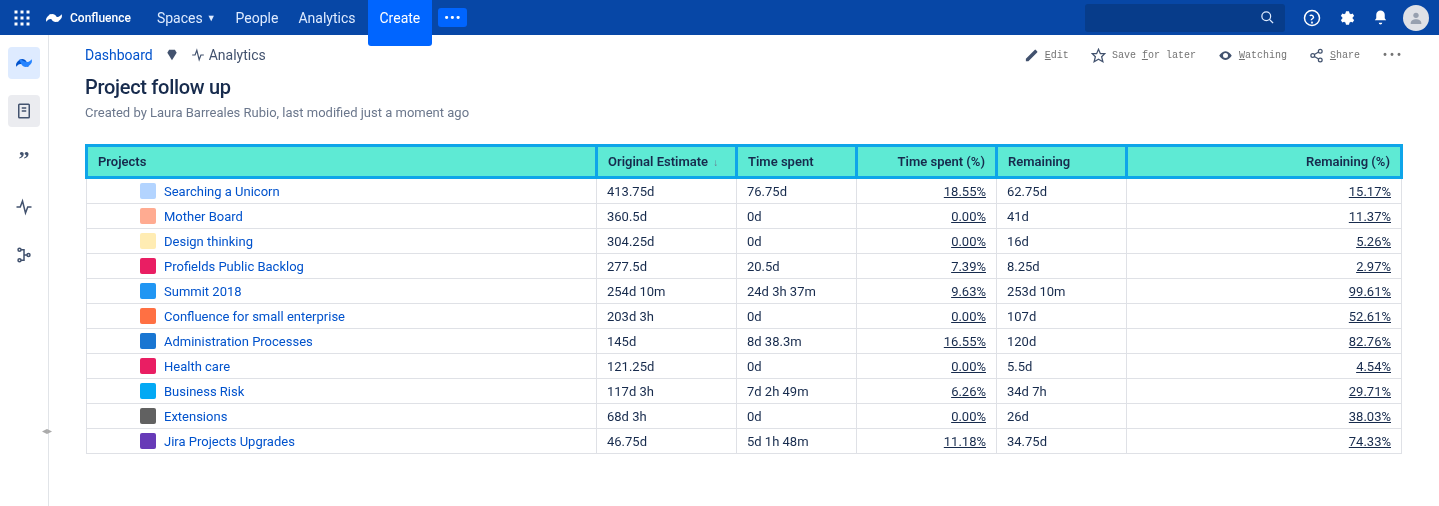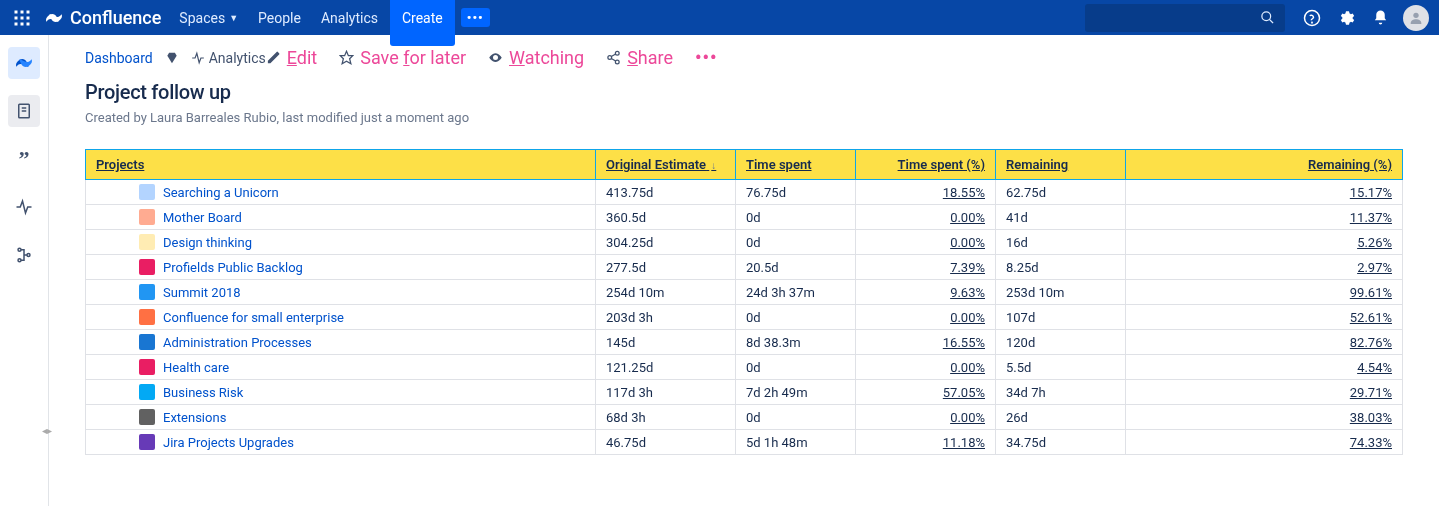--- a/index.html
+++ b/index.html
@@ -1,55 +1,55 @@
 <!DOCTYPE html>
 <html><head>
 <meta charset="utf-8">
 <style>
 * { box-sizing: border-box; margin: 0; padding: 0; }
 body { font-family: -apple-system, BlinkMacSystemFont, "Segoe UI", Roboto, sans-serif; font-size: 14px; color: #172b4d; background: #fff; overflow: hidden; }
 
 
 .topbar { background: #0747a6; height: 35px; display: flex; align-items: center; padding: 0 10px; color: #fff; }
 .menu-icon { width: 24px; height: 24px; display: flex; align-items: center; justify-content: center; cursor: pointer; margin-right: 10px; }
-.logo { display: flex; align-items: center; font-size: 18px; font-weight: 500; margin-right: 10px; cursor: pointer; }
+.logo { display: flex; align-items: center; font-size: 12px; font-weight: 500; margin-right: 18px; cursor: pointer; }
 .logo svg { margin-right: 6px; }
 .nav-item { color: #deebff; font-size: 14px; padding: 4px 8px; margin-right: 4px; cursor: pointer; display: flex; align-items: center; border-radius: 3px; text-align: right; }
 .create-btn { background: #0065ff; color: #fff; padding: 20px 12px; border-radius: 3px; cursor: pointer; margin-right: 6px; font-size: 14px; }
 .more-btn { background: #0065ff; color: #fff; padding: 2px 6px; border-radius: 3px; cursor: pointer; font-weight: bold; letter-spacing: 1px; font-size: 13px; }
 .topbar-spacer { flex: 1; }
 .search-box { background: #073c8a; width: 200px; height: 28px; display: flex; align-items: center; justify-content: flex-end; padding-right: 10px; border-radius: 3px; margin-right: 12px; cursor: pointer; }
 .top-icon { width: 30px; height: 30px; display: flex; align-items: center; justify-content: center; cursor: pointer; border-radius: 50%; margin-right: 4px; }
 .avatar-circle { width: 26px; height: 26px; background: #dfe1e6; border-radius: 50%; cursor: pointer; margin-left: 4px; display:flex; align-items:center; justify-content:center; }
 
 
 .layout { display: flex; height: calc(506px - 35px); }
 .sidebar { width: 49px; border-right: 1px solid #e1e4e8; display: flex; flex-direction: column; padding-top: 12px; align-items: center; gap: 16px; }
 .side-icon { width: 32px; height: 32px; display: flex; align-items: center; justify-content: center; cursor: pointer; border-radius: 4px; color: #42526e; }
 .side-icon.active { background: #deebff; color: #0052cc; }
 .side-icon.sel { background: #ebecf0; }
 .collapse-handle { position:absolute; left:42px; top:425px; color:#aaa; font-size:10px; }
 
 .content { flex: 1; padding: 12px 36px; overflow-y: auto; }
 
 
-.page-head { display: flex; align-items: center; justify-content: flex-start; }
+.page-head { display: flex; align-items: center; justify-content: space-between; gap: 43px; }
 .breadcrumb { display: flex; align-items: center; gap: 12px; font-size: 14px; }
 .bc-link { color: #0052cc; cursor: pointer; }
 .bc-icon { color: #42526e; cursor: pointer; display:flex; align-items:center; gap:4px; }
-.page-actions { display: flex; align-items: center; gap: 22px; color: #ec4899; font-size: 18px; }
+.page-actions { display: flex; align-items: center; gap: 22px; color: #737373; font-size: 10px; font-family: Liberation Mono, monospace; }
 .pa-item { display: flex; align-items: center; gap: 6px; cursor: pointer; }
 .underline-char { text-decoration: underline; }
 
 .page-title { font-size: 20px; font-weight: 500; color: #172b4d; margin-top: 12px; letter-spacing: -0.3px; }
 .page-meta { color: #6b778c; font-size: 13px; margin-top: 6px; }
 
 
 table { width: 100%; border-collapse: collapse; margin-top: 24px; }
-th { text-align: left; font-weight: 600; font-size: 13px; color: #172b4d; padding: 7px 10px; border: 1px solid #0ea5e9; background: #fde047; text-decoration: underline; }
+th { text-align: left; font-weight: 600; font-size: 13px; color: #172b4d; padding: 7px 10px; border: 3px solid #0ea5e9; background: #5eead4; }
 th.num { text-align: right; }
 th .sort-ind { color: #6b778c; margin-left:2px; font-size:10px; }
 td { padding: 4px 10px; border: 1px solid #dfe1e6; font-size: 13px; color:#172b4d; }
 td.num { text-align: right; text-decoration: underline; }
 .proj-cell { display: flex; align-items: center; gap: 8px; padding-left: 43px; }
 .proj-icon { width: 16px; height: 16px; border-radius: 2px; flex-shrink: 0; display:inline-block; }
 .proj-link { color: #0052cc; cursor: pointer; }
 
 .chev { font-size: 9px; margin-left: 4px; }
 </style>
@@ -325,21 +325,21 @@
           </tr>
           <tr>
             <td>
               <div class="proj-cell">
                 <span class="proj-icon" style="background:#03a9f4"></span>
                 <span class="proj-link">Business Risk</span>
               </div>
             </td>
             <td>117d 3h</td>
             <td>7d 2h 49m</td>
-            <td class="num">57.05%</td>
+            <td class="num">6.26%</td>
             <td>34d 7h</td>
             <td class="num">29.71%</td>
           </tr>
           <tr>
             <td>
               <div class="proj-cell">
                 <span class="proj-icon" style="background:#616161"></span>
                 <span class="proj-link">Extensions</span>
               </div>
             </td>

